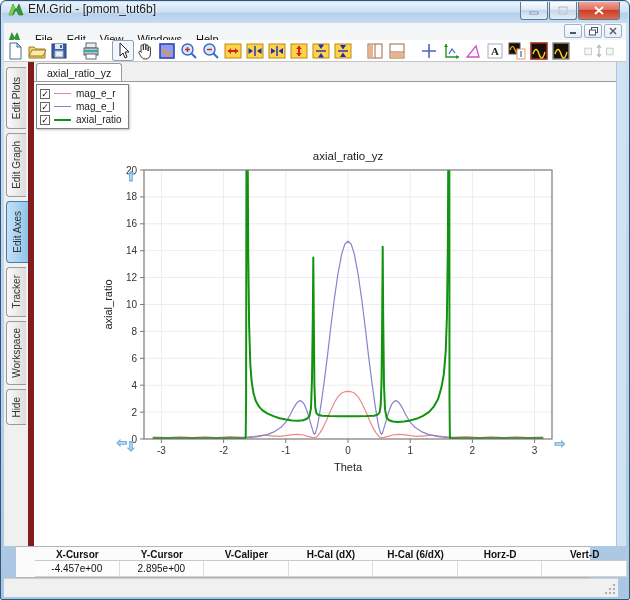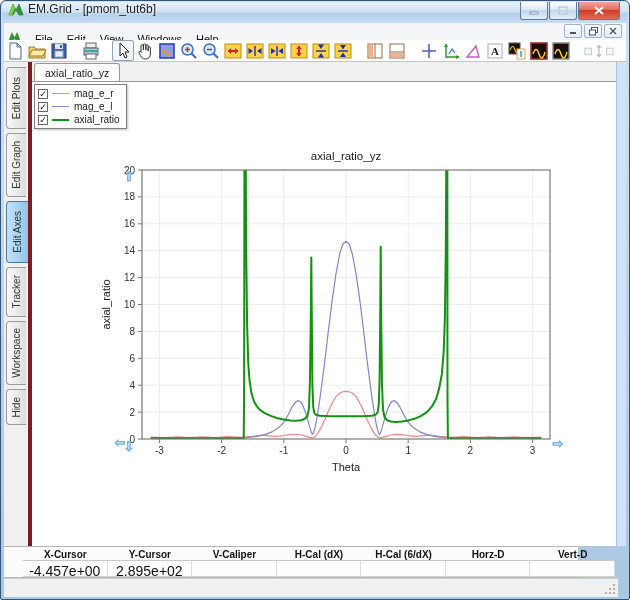--- a/index.html
+++ b/index.html
@@ -48,48 +48,48 @@
   #side-tabs { position:absolute; left:0; top:0; width:24px; height:100%;
                background:#f0f0f0; padding-top:5px; }
   .side-tab { width:20px; margin:0 0 4px 2px; border:1px solid #9a9a9a; border-right:none;
               border-radius:4px 0 0 4px; background:linear-gradient(90deg,#fafafa,#dcdcdc);
               display:flex; align-items:center; justify-content:center; }
   .side-tab span { writing-mode:vertical-rl; transform:rotate(180deg);
                    font-size:10px; color:#333; white-space:nowrap; }
   .side-tab.active { background:linear-gradient(90deg,#c4e1f8,#8ec4ea); border-color:#4a7ba6; width:22px; }
   
   #content { position:absolute; left:24px; top:0; right:0; bottom:0; background:#f0f0f0;
-             border-left:4px solid #7f1d1d; }
+             border-left:6px solid #7f1d1d; }
   #doc-tabs { position:absolute; left:0; top:0; right:0; height:19px; }
   .doc-tab { position:absolute; left:2px; top:1px; height:18px; padding:0 10px;
              background:#fff; border:1px solid #9a9a9a; border-bottom:none;
              border-radius:3px 3px 0 0; font-size:10.5px; color:#222;
              display:flex; align-items:center; }
   #canvas { position:absolute; left:0; top:19px; right:0; bottom:0; background:#fff;
             border-top:1px solid #9a9a9a; }
   
   #legend { position:absolute; left:2px; top:2px; background:#fff;
             border:1px solid #808080; box-shadow:1px 1px 2px rgba(0,0,0,.25);
             padding:2px 6px 2px 3px; z-index:5; }
   .legend-row { display:flex; align-items:center; height:13px; }
   .legend-check { width:10px; height:10px; border:1px solid #666; background:#fff;
                   font-size:9px; line-height:8px; text-align:center; color:#111;
                   margin-right:4px; flex:0 0 auto; }
   .legend-line { width:17px; height:0; margin-right:5px; flex:0 0 auto; }
   .legend-label { font-size:10px; color:#222; white-space:nowrap; }
   
   #chart { position:absolute; left:68px; top:65px; width:480px; height:332px; }
   
-  #cursor-panel { position:absolute; left:3px; top:545px; width:574px; height:32px;
+  #cursor-panel { position:absolute; left:15px; top:545px; width:574px; height:32px;
                   background:#fbfbfb; border-top:1px solid #b4b4b4; border-bottom:1px solid #b4b4b4; }
   #cursor-table { position:absolute; left:19px; top:1px; width:592px; height:30px;
                   display:grid; grid-template-columns:repeat(7,1fr); grid-template-rows:13px 16px; }
   .ct-head { font-size:10px; font-weight:bold; color:#111; text-align:center;
              border-bottom:1px solid #c9c9c9; padding-top:1px; }
-  .ct-cell { font-size:14px; color:#111; text-align:center; padding-top:2px;
+  .ct-cell { font-size:10px; color:#111; text-align:center; padding-top:2px;
              border-right:1px solid #dcdcdc; border-bottom:1px solid #d2d2d2; background:#fdfdfd; }
   
   #statusbar { position:absolute; left:3px; top:577px; width:614px; height:19px;
                background:#f0f0f0; border-top:1px solid #cfcfcf; }
   #resize-grip { position:absolute; right:2px; bottom:2px; width:12px; height:12px; }
   svg { display:block; }
 </style>
 </head>
 <body>
 
@@ -447,21 +447,21 @@
   <div id="cursor-panel">
     <div id="cursor-table">
         <div class="ct-head">X-Cursor</div>
         <div class="ct-head">Y-Cursor</div>
         <div class="ct-head">V-Caliper</div>
         <div class="ct-head">H-Cal (dX)</div>
         <div class="ct-head">H-Cal (6/dX)</div>
         <div class="ct-head">Horz-D</div>
         <div class="ct-head">Vert-D</div>
         <div class="ct-cell">-4.457e+00</div>
-        <div class="ct-cell">2.895e+02</div>
+        <div class="ct-cell">2.895e+00</div>
         <div class="ct-cell"></div>
         <div class="ct-cell"></div>
         <div class="ct-cell"></div>
         <div class="ct-cell"></div>
         <div class="ct-cell"></div>
       </div>
   </div>
 
   <div id="statusbar">
     <svg id="resize-grip" viewBox="0 0 12 12">

